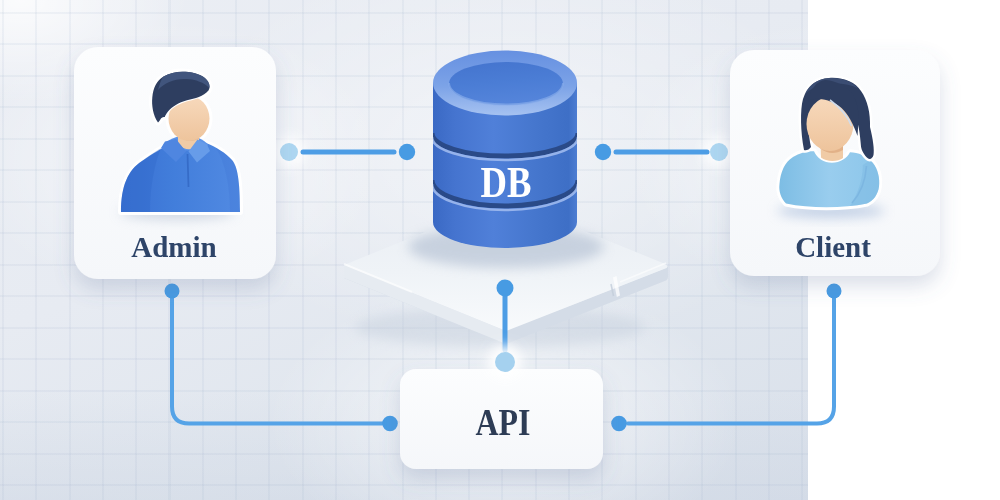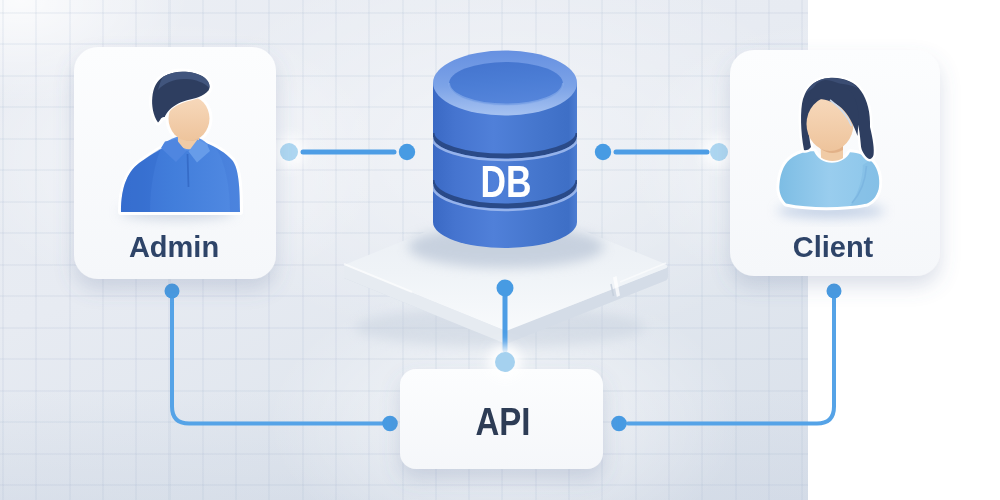--- a/index.html
+++ b/index.html
@@ -6,20 +6,21 @@
   body{width:1000px;height:500px;overflow:hidden;font-family:"Liberation Sans",sans-serif;}
   .stage{position:relative;width:808px;height:500px;
     background:
       radial-gradient(260px 160px at 20px 0px, rgba(255,255,255,0.8), rgba(255,255,255,0) 65%),
       radial-gradient(300px 200px at 175px 160px, rgba(255,255,255,0.6), rgba(255,255,255,0) 70%),
       radial-gradient(300px 200px at 835px 160px, rgba(255,255,255,0.6), rgba(255,255,255,0) 70%),
       radial-gradient(340px 200px at 505px 420px, rgba(255,255,255,0.65), rgba(255,255,255,0) 70%),
       radial-gradient(460px 280px at 505px 150px, rgba(255,255,255,0.45), rgba(255,255,255,0) 72%),
       linear-gradient(to bottom, rgba(203,212,226,0) 78%, rgba(203,212,226,0.4) 100%),
       linear-gradient(158deg, #ebeef4 0%, #e7ebf2 40%, #e0e6ee 70%, #d9e0ea 100%);
+    font-family: Liberation Serif, serif;
   }
   .grid{position:absolute;inset:0;
     background:
       repeating-linear-gradient(to right, rgba(151,170,199,0.11) 0 2px, rgba(0,0,0,0) 2px 33.3px),
       repeating-linear-gradient(to bottom, rgba(151,170,199,0.11) 0 2px, rgba(0,0,0,0) 2px 31.5px);
     background-position:2px 12px;
   }
   svg{position:absolute;left:0;top:0;}
 </style>
 </head>

